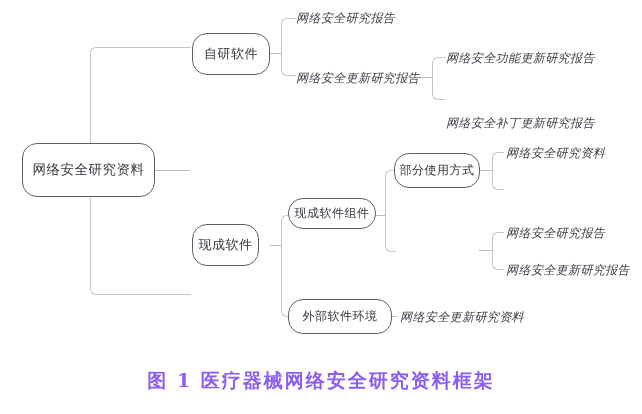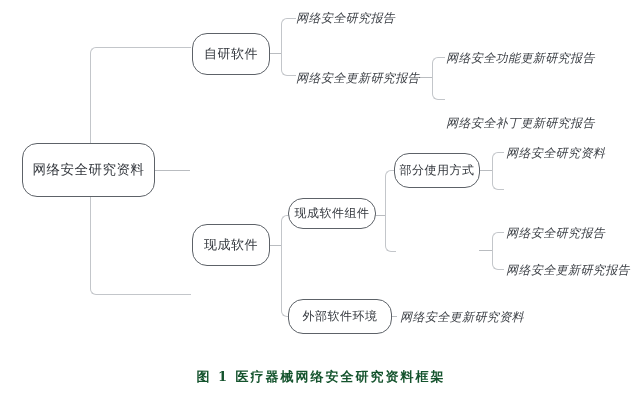--- a/index.html
+++ b/index.html
@@ -45,23 +45,23 @@
     letter-spacing:.4px;
     line-height:1;
     font-style:italic;
   }
 
   
   .caption{
     position:absolute;left:0;right:0;top:368px;
     text-align:center;
     font-family:"DejaVu Serif","Liberation Serif",serif;
-    font-size:13px;
+    font-size:19px;
     font-weight:700;
-    color:#14532d;
+    color:#8b5cf6;
     letter-spacing:2px;
   }
 </style>
 </head>
 <body>
 
 <div id="stage">
 
   <div class="ln h" style="left:155px;top:170px;width:35px;"></div>
 
@@ -95,21 +95,21 @@
   <div class="ln h" style="left:375px;top:316px;width:22px;"></div>
 
   <div class="node root" style="left:22px;top:143px;width:133px;height:54px;">
     <span>网络安全研究资料</span>
   </div>
 
   <div class="node l1" style="left:192px;top:33px;width:78px;height:42px;">
     <span>自研软件</span>
   </div>
 
-  <div class="node l1" style="left:192px;top:224px;width:78px;height:42px;">
+  <div class="node l1" style="left:192px;top:224px;width:67px;height:42px;">
     <span>现成软件</span>
   </div>
 
   <div class="node l2" style="left:288px;top:198px;width:88px;height:31px;">
     <span>现成软件组件</span>
   </div>
 
   <div class="node l2" style="left:288px;top:299px;width:104px;height:35px;">
     <span>外部软件环境</span>
   </div>

